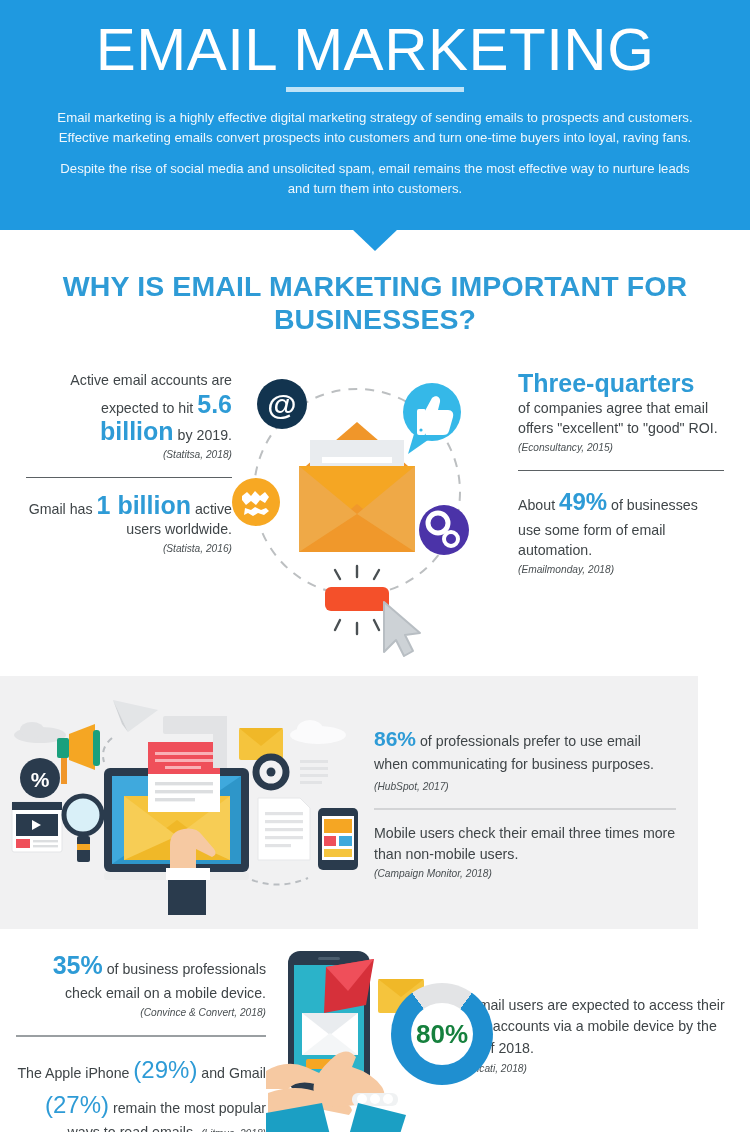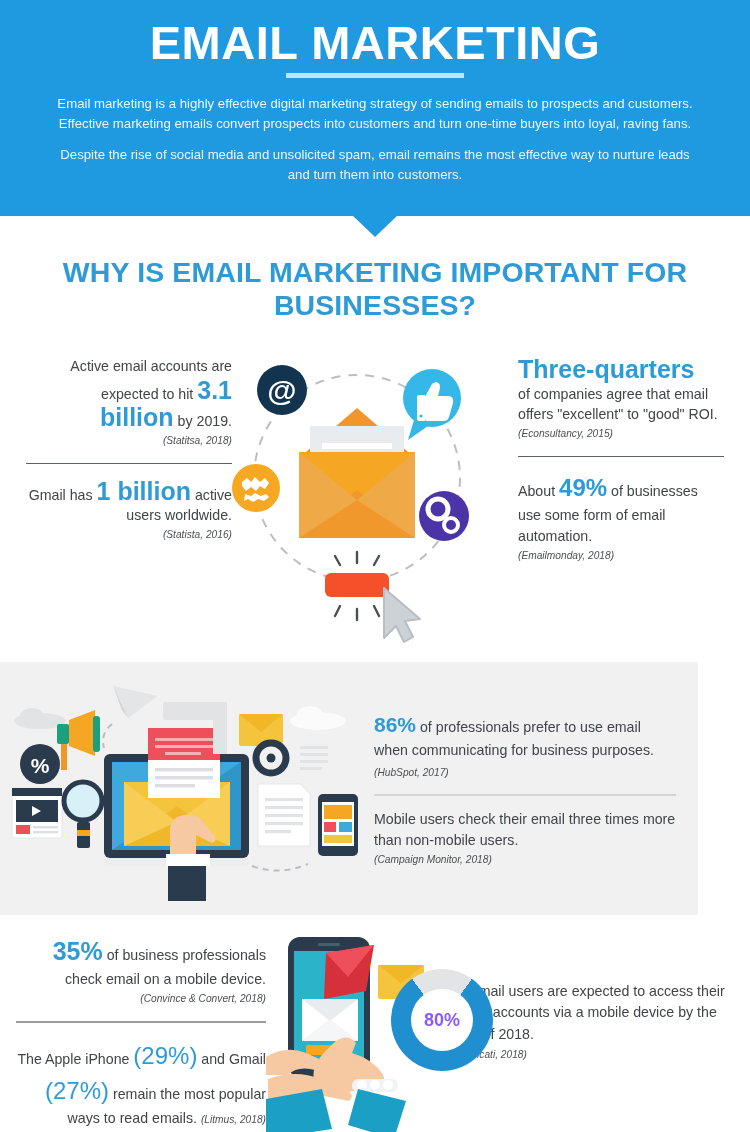--- a/index.html
+++ b/index.html
@@ -15,22 +15,22 @@
 
   
   .header {
     background:#1f99e0;
     padding:18px 30px 20px 30px;
     text-align:center;
     position:relative;
   }
   .header-title {
     color:#ffffff;
-    font-size:47px;
-    font-weight:bold;
+    font-size:60px;
+    font-weight:normal;
     letter-spacing:0.5px;
     line-height:1.08;
   }
   .header-rule {
     width:178px; height:5px;
     background:#bfe3f7;
     margin:4px auto 16px auto;
   }
   .header-p {
     color:#eef7fd;
@@ -116,21 +116,21 @@
     width:102px; height:102px;
     border-radius:50%;
     background:
       conic-gradient(from 36deg, #1f8fd0 0deg 288deg, #e3e4e6 288deg 360deg);
     display:flex; align-items:center; justify-content:center;
   }
   .donut-hole {
     width:62px; height:62px; border-radius:50%;
     background:#ffffff;
     display:flex; align-items:center; justify-content:center;
-    color:#8b5cf6; font-weight:bold; font-size:18px;
+    color:#15803d; font-weight:bold; font-size:26px;
   }
   .sec4-right .stat { font-size:14.2px; line-height:1.5; }
 </style>
 </head>
 <body>
 
 <div class="header">
   <div class="header-title">EMAIL MARKETING</div>
   <div class="header-rule"></div>
   <div class="header-p">Email marketing is a highly effective digital marketing strategy of sending emails to prospects and customers. Effective marketing emails convert prospects into customers and turn one-time buyers into loyal, raving fans.</div>
@@ -138,21 +138,21 @@
   <div class="notch"></div>
 </div>
 
 <div class="sec2">
   <div class="sec2-title">WHY IS EMAIL MARKETING IMPORTANT FOR BUSINESSES?</div>
 
   <div class="sec2-body">
 
     <div class="col-left">
       <div class="stat">
-        <span>Active email accounts are expected to hit </span><span class="xl">3.1 billion</span><span> by 2019.</span>
+        <span>Active email accounts are expected to hit </span><span class="xl">5.6 billion</span><span> by 2019.</span>
         <div class="cite">(Statitsa, 2018)</div>
       </div>
       <div class="divider"></div>
       <div class="stat">
         <span>Gmail has </span><span class="xl">1 billion</span><span> active users worldwide.</span>
         <div class="cite">(Statista, 2016)</div>
       </div>
     </div>
 
     <div class="col-mid">

